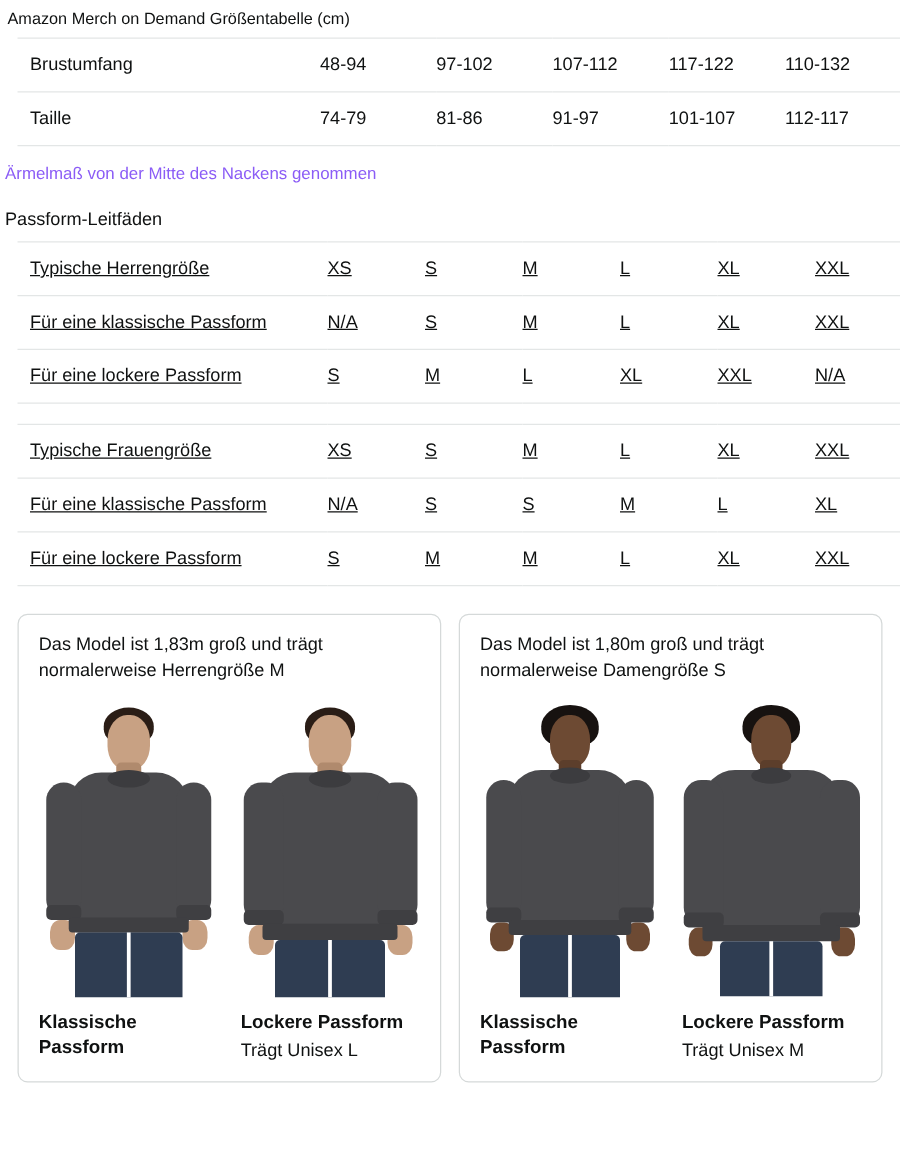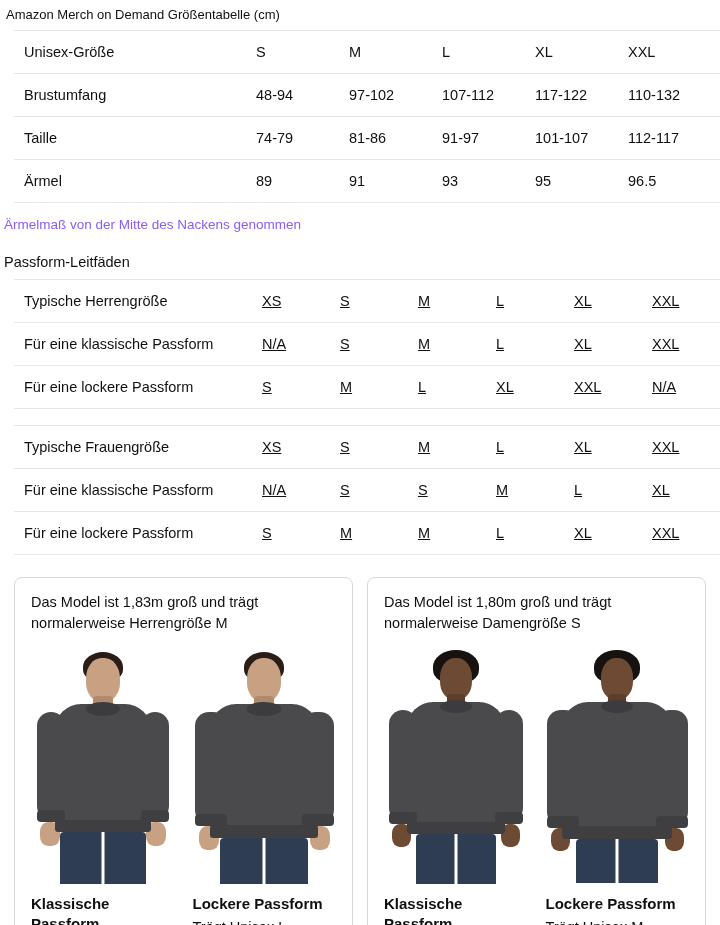--- a/index.html
+++ b/index.html
@@ -40,21 +40,21 @@
     color: #0f1111;
     vertical-align: middle;
     line-height: 18px;
   }
   table.sizetable tr td:first-child {
     padding-left: 10px;
   }
   .maintable td.rowhead { width: 232px; }
   .maintable td.val { width: 93px; }
 
-  .fittable td.rowhead { width: 238px; }
+  .fittable td.rowhead { width: 238px; text-decoration: underline; }
   .fittable td.val { width: 78px; text-decoration: underline; }
 
   .note {
     font-size: 13.5px;
     color: #8b5cf6;
     padding: 13px 0 6px 4px;
     line-height: 17px;
   }
   .section-label {
     font-size: 14.5px;
@@ -187,50 +187,34 @@
 </head>
 <body>
 
 <div class="page">
 
   <div class="title">Amazon Merch on Demand Größentabelle (cm)</div>
 
   <table class="sizetable maintable">
     <tbody>
       <tr>
-        <td class="rowhead">Unisex-Größe</td>
-        <td class="val">S</td>
-        <td class="val">M</td>
-        <td class="val">L</td>
-        <td class="val">XL</td>
-        <td class="val">XXL</td>
-      </tr>
-      <tr>
         <td class="rowhead">Brustumfang</td>
         <td class="val">48-94</td>
         <td class="val">97-102</td>
         <td class="val">107-112</td>
         <td class="val">117-122</td>
         <td class="val">110-132</td>
       </tr>
       <tr>
         <td class="rowhead">Taille</td>
         <td class="val">74-79</td>
         <td class="val">81-86</td>
         <td class="val">91-97</td>
         <td class="val">101-107</td>
         <td class="val">112-117</td>
-      </tr>
-      <tr>
-        <td class="rowhead">Ärmel</td>
-        <td class="val">89</td>
-        <td class="val">91</td>
-        <td class="val">93</td>
-        <td class="val">95</td>
-        <td class="val">96.5</td>
       </tr>
     </tbody>
   </table>
 
   <div class="note">Ärmelmaß von der Mitte des Nackens genommen</div>
 
   <div class="section-label">Passform-Leitfäden</div>
 
   <table class="sizetable fittable">
     <tbody>

